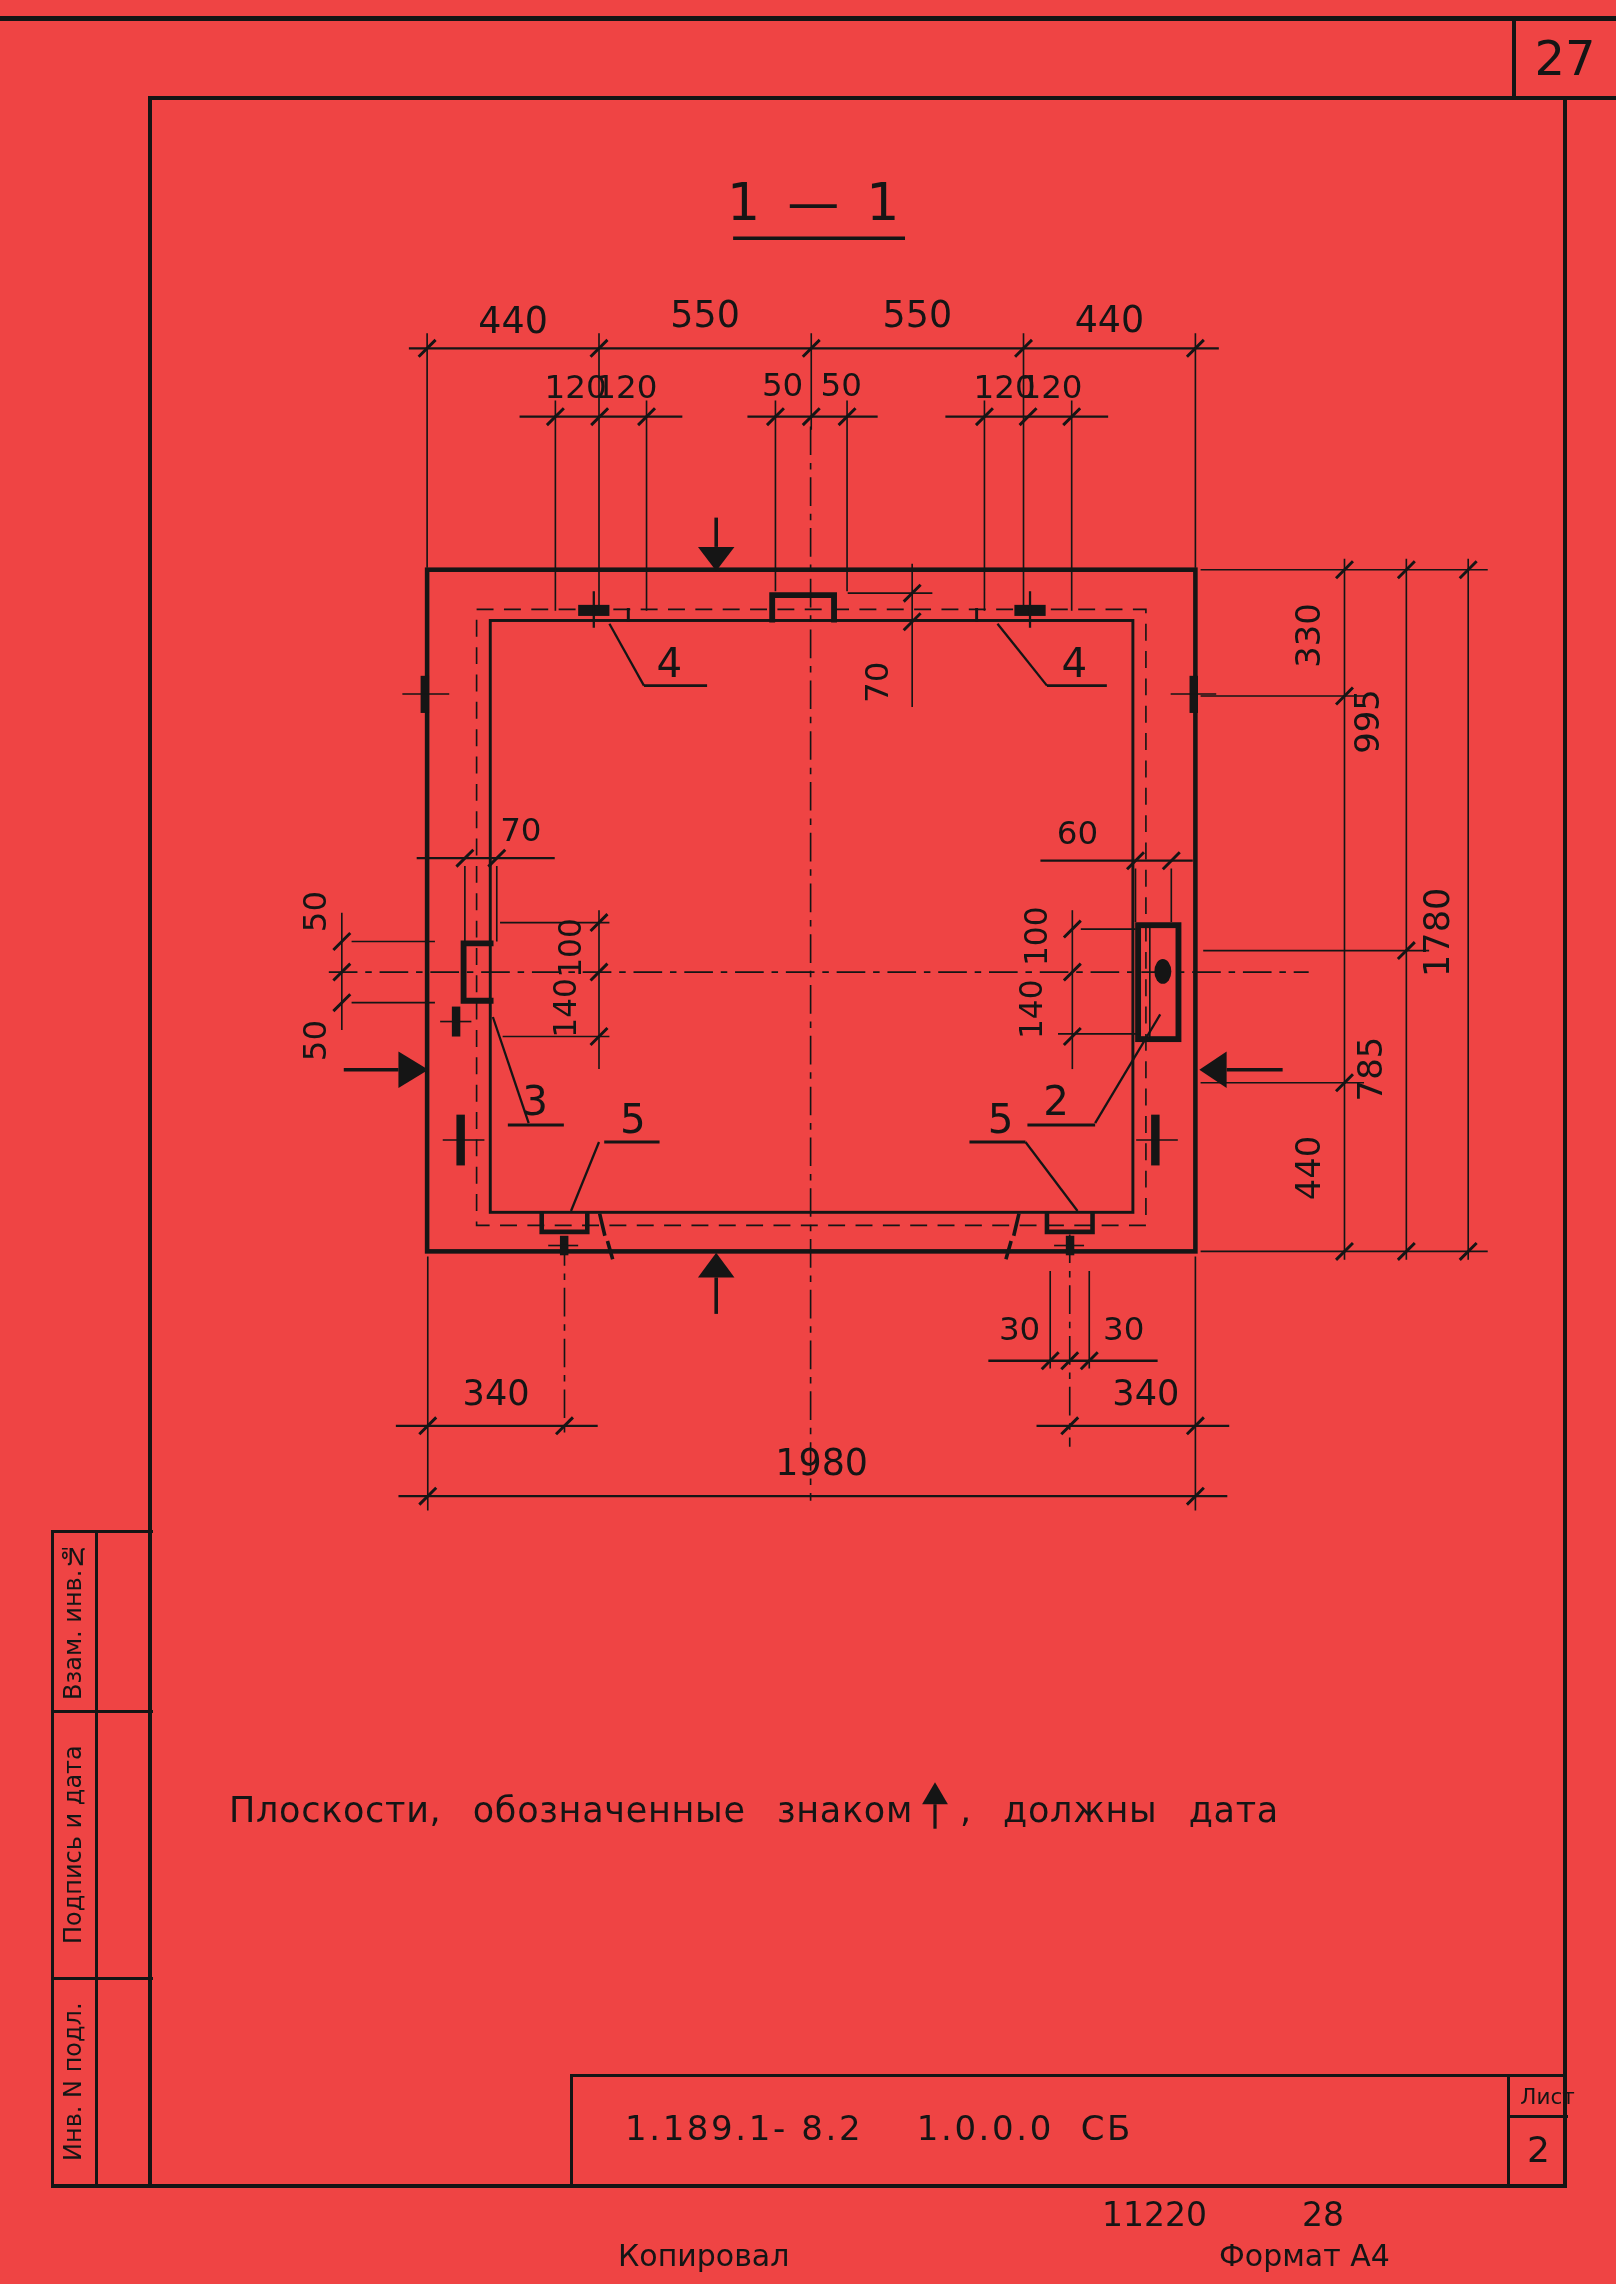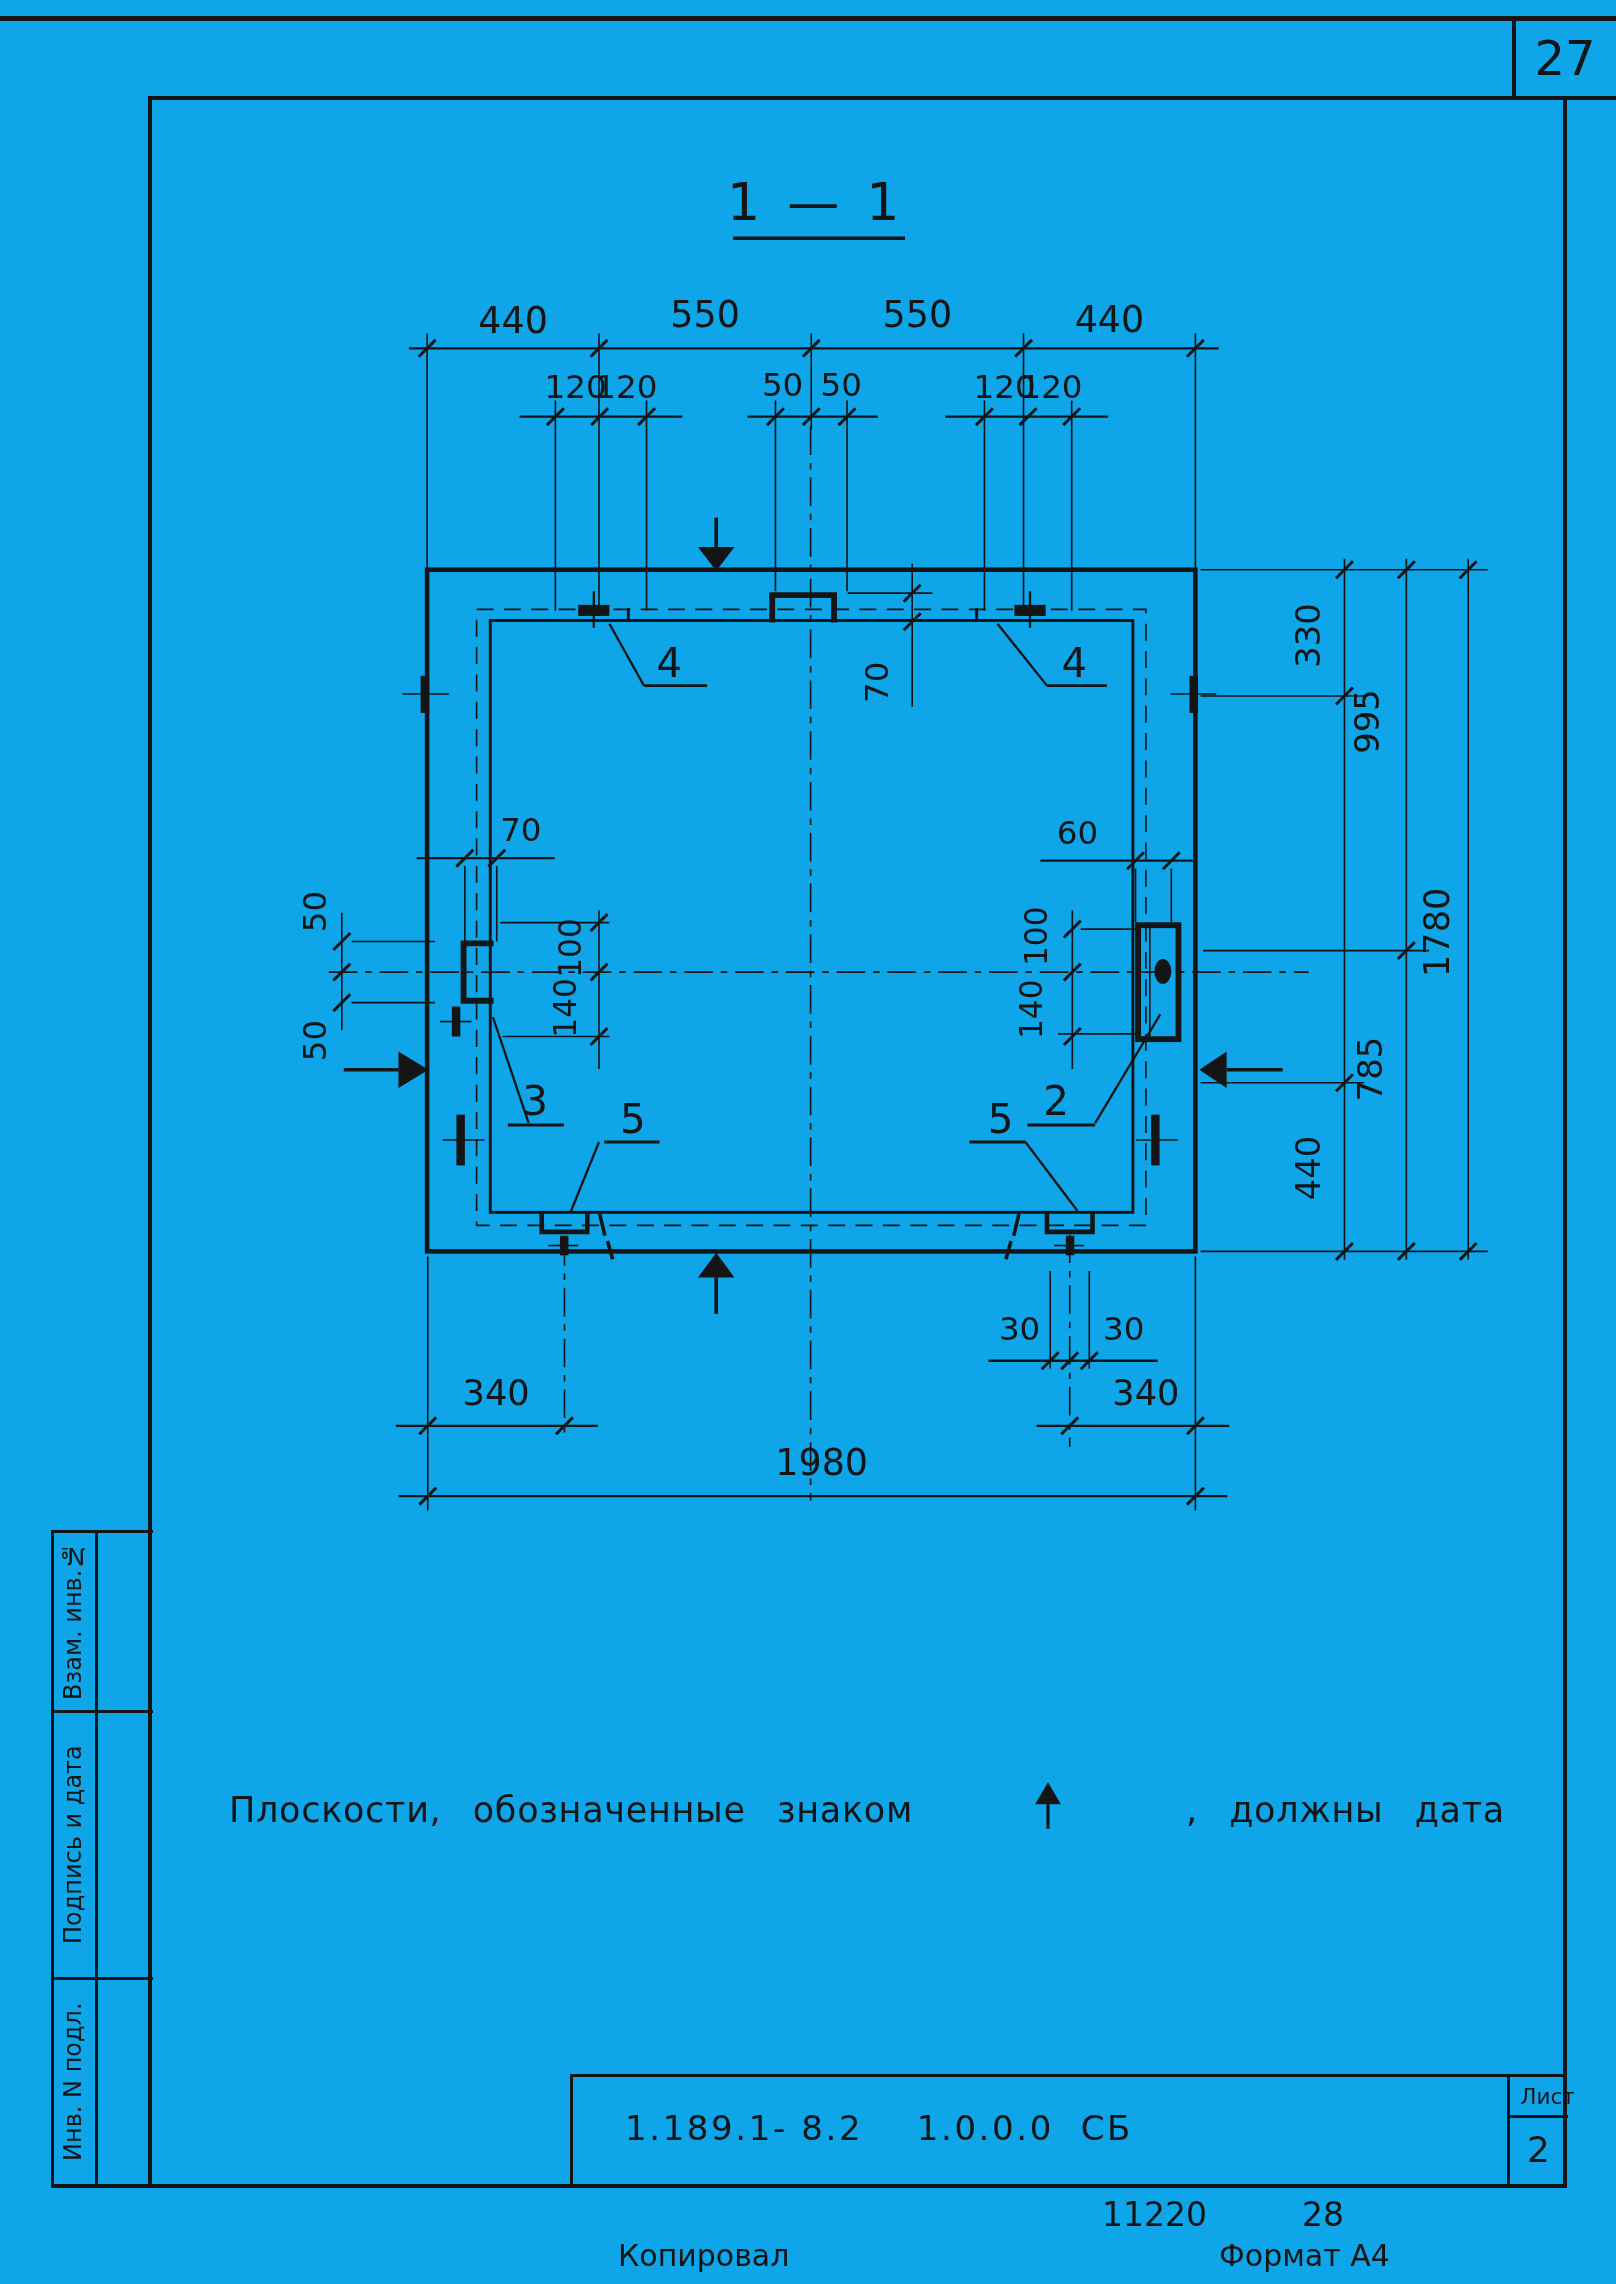--- a/index.html
+++ b/index.html
@@ -1,28 +1,28 @@
 <!DOCTYPE html>
 <html style="font-size:10.4px"><head>
 <meta charset="utf-8">
 <style>
   html,body{margin:0;padding:0;background:#e8e8e8;}
-  .page{position:relative;width:1616px;height:2284px;background:#0ea5e9;overflow:hidden;
+  .page{position:relative;width:1616px;height:2284px;background:#ef4444;overflow:hidden;
         font-family:"DejaVu Sans",sans-serif;color:#151515;}
   .ln{position:absolute;background:#151515;}
   .txt{position:absolute;white-space:pre;}
   
   .corner-num{position:absolute;left:1516px;top:19.5px;width:98px;height:76px;
       display:flex;align-items:center;justify-content:center;font-size:48px;}
   
   .vlabel{position:absolute;left:53px;width:40px;display:flex;align-items:center;justify-content:center;
       writing-mode:vertical-rl;transform:rotate(180deg);font-size:24px;white-space:pre;}
   
   .note{position:absolute;left:229px;top:1772px;width:1276px;font-size:35px;}
-  .note-line{display:flex;align-items:center;word-spacing:19.5px;letter-spacing:0.7px;height:76px;justify-content:space-between;}
+  .note-line{display:flex;align-items:center;word-spacing:19.5px;letter-spacing:0.7px;height:76px;}
   .note-arrow{margin:0 10.4px 9px 6.5px;flex:none;}
   
   .stamp-box{position:absolute;left:570px;top:2074px;width:997px;height:114px;
       border:3.9px solid #151515;box-sizing:border-box;}
   .stamp-doc{position:absolute;left:625px;top:2108px;font-size:34px;letter-spacing:2.6px;white-space:pre;text-align:right;}
   .list-label{position:absolute;left:1511px;top:2078px;width:73px;height:37px;display:flex;
       align-items:center;justify-content:center;font-size:21.5px;}
   .list-val{position:absolute;left:1511px;top:2117px;width:55px;height:65px;display:flex;
       align-items:center;justify-content:center;font-size:36px;}
   svg text{font-family:"DejaVu Sans",sans-serif;fill:#151515;}

